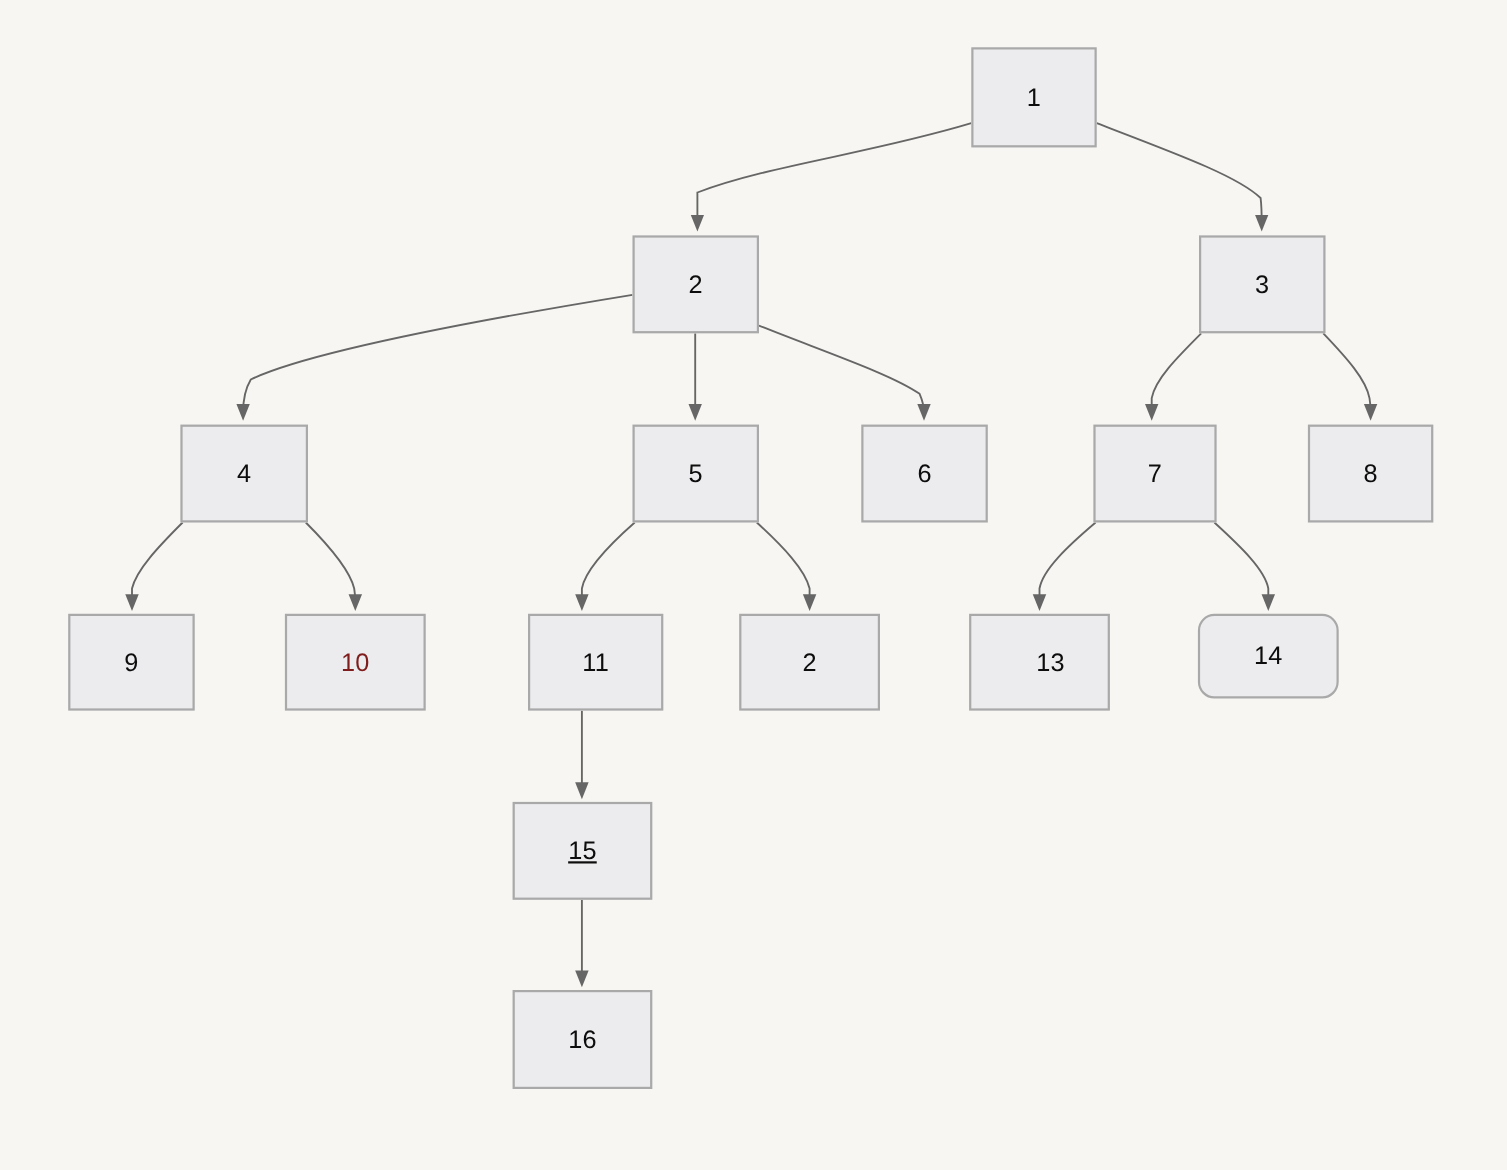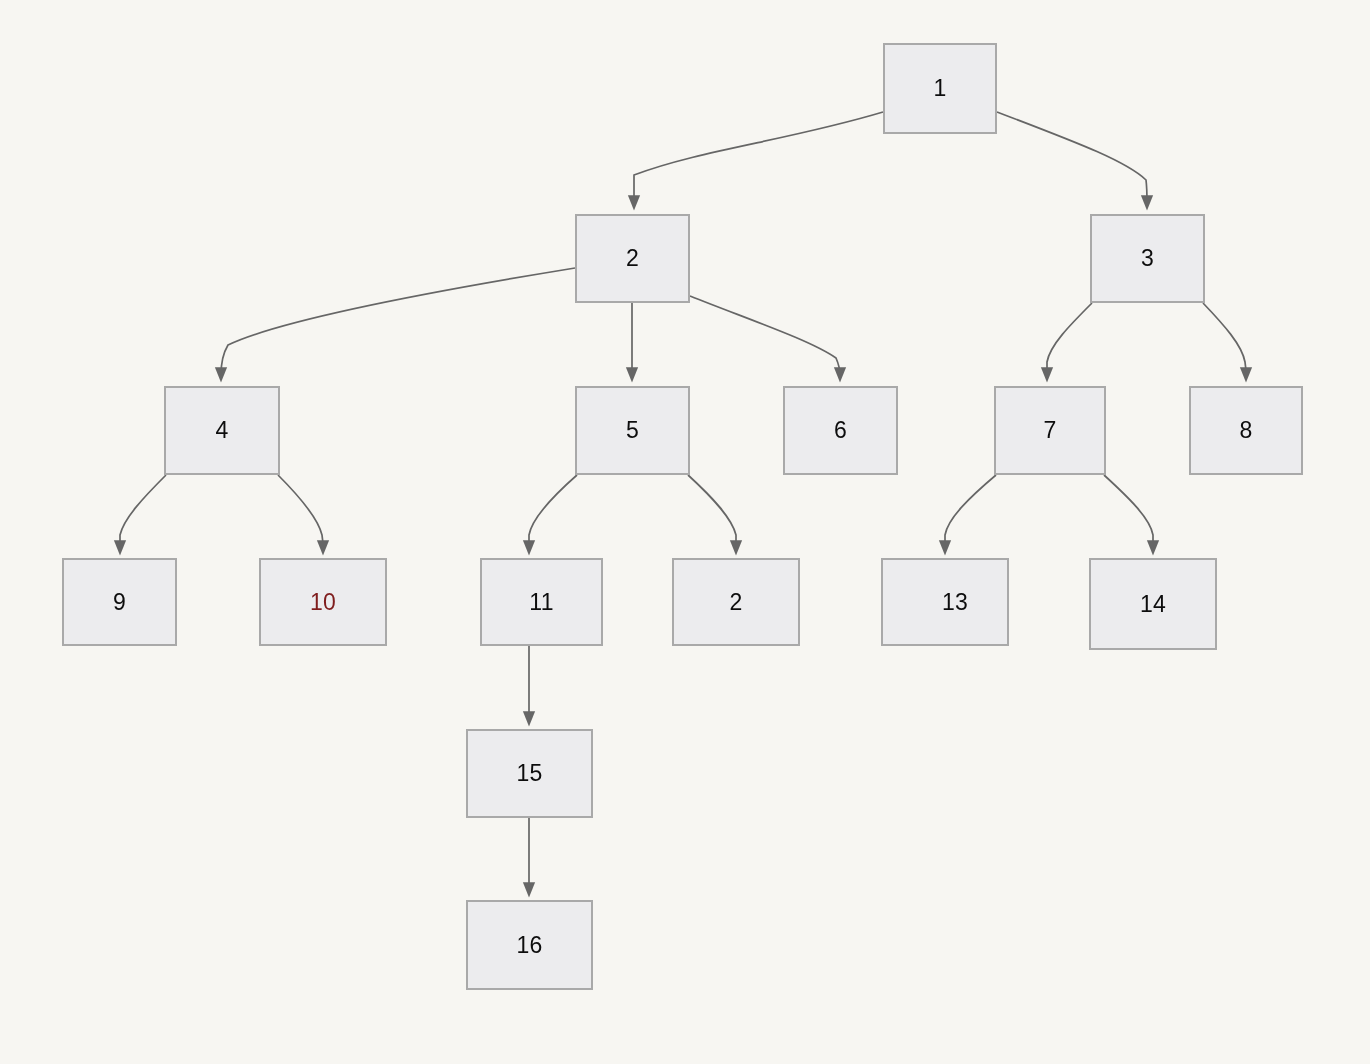--- a/index.html
+++ b/index.html
@@ -110,24 +110,24 @@
       </div>
       <div class="tree-node" style="left: 468px; top: 558px; width: 123px; height: 88px; background: rgb(236, 236, 238); border-color: rgb(169, 169, 169); color: rgb(13, 13, 13); margin-left: 12px;">
         <span class="node-label">11</span>
       </div>
       <div class="tree-node" style="left: 672px; top: 558px; width: 128px; height: 88px; background: rgb(236, 236, 238); border-color: rgb(169, 169, 169); color: rgb(13, 13, 13);">
         <span class="node-label">2</span>
       </div>
       <div class="tree-node" style="left: 881px; top: 558px; width: 128px; height: 88px; background: rgb(236, 236, 238); border-color: rgb(169, 169, 169); color: rgb(13, 13, 13); padding-left: 20px;">
         <span class="node-label">13</span>
       </div>
-      <div class="tree-node" style="left: 1089px; top: 558px; width: 128px; height: 92px; background: rgb(236, 236, 238); border-color: rgb(169, 169, 169); color: rgb(13, 13, 13);">
+      <div class="tree-node" style="left: 1089px; top: 558px; width: 128px; height: 77px; background: rgb(236, 236, 238); border-color: rgb(169, 169, 169); color: rgb(13, 13, 13); border-radius: 15px;">
         <span class="node-label">14</span>
       </div>
-      <div class="tree-node" style="left: 466px; top: 729px; width: 127px; height: 89px; background: rgb(236, 236, 238); border-color: rgb(169, 169, 169); color: rgb(13, 13, 13);">
+      <div class="tree-node" style="left: 466px; top: 729px; width: 127px; height: 89px; background: rgb(236, 236, 238); border-color: rgb(169, 169, 169); color: rgb(13, 13, 13); text-decoration: underline;">
         <span class="node-label">15</span>
       </div>
       <div class="tree-node" style="left: 466px; top: 900px; width: 127px; height: 90px; background: rgb(236, 236, 238); border-color: rgb(169, 169, 169); color: rgb(13, 13, 13);">
         <span class="node-label">16</span>
       </div>
     </div>
 
 </div>
 
 </body></html>

